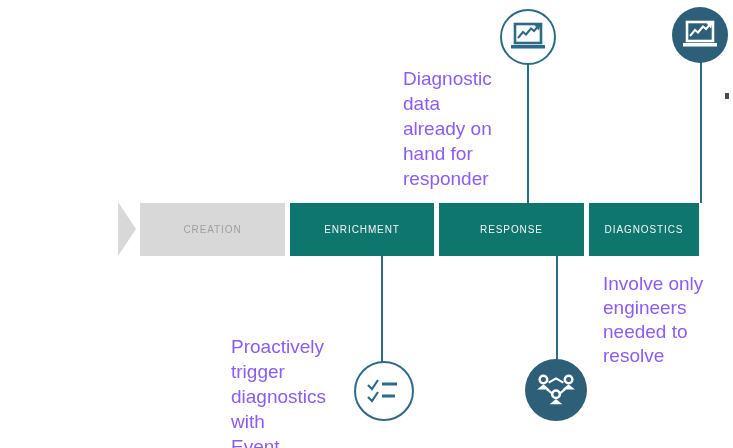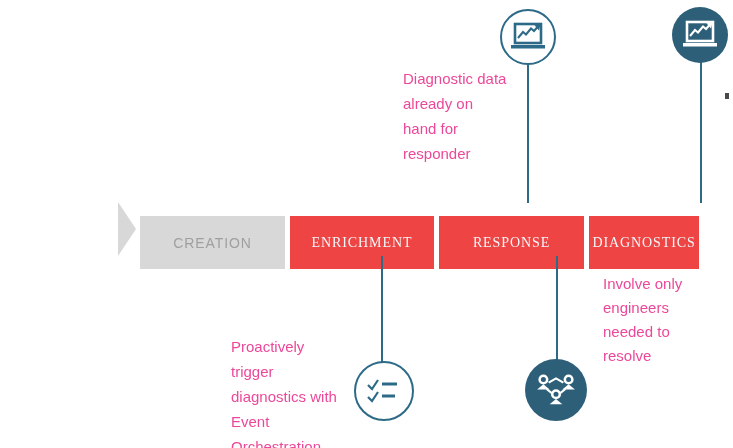--- a/index.html
+++ b/index.html
@@ -4,23 +4,23 @@
 <style>
   html,body { margin:0; padding:0; background:#ffffff; }
   .canvas {
     position:relative; width:733px; height:448px; background:#ffffff;
     font-family:"Liberation Sans", sans-serif; overflow:hidden;
   }
   
   .stage {
     position:absolute; top:203px; height:53px;
     display:flex; align-items:center; justify-content:center;
-    font-size:14px; letter-spacing:0.9px;margin-top:13px;
+    font-size:10px; letter-spacing:0.9px;
   }
-  .stage.active   { background:#ef4444; color:#f2f6f8;font-family:Liberation Serif, serif; }
+  .stage.active   { background:#0f766e; color:#f2f6f8; }
   .stage.inactive { background:#d8d8d8; color:#9f9f9f; }
   
   .arrow-body {
     position:absolute; left:0; top:217px; width:118px; height:26px;
     background:#d8d8d8; color:#9f9f9f;
     display:flex; align-items:center; justify-content:center;
     font-size:13px; letter-spacing:0.9px;
   }
   .arrow-head {
     position:absolute; left:118px; top:202px; width:0; height:0;
@@ -31,21 +31,21 @@
   .vline { position:absolute; width:2px; background:#2e6a85; }
   
   .icon-circle {
     position:absolute; border-radius:50%; box-sizing:border-box;
     display:flex; align-items:center; justify-content:center;
   }
   .icon-circle.outlined { border:2px solid #2d6a87; background:#ffffff; color:#2d6a87; }
   .icon-circle.filled   { background:#2d5f78; color:#ffffff; }
   
   .note {
-    position:absolute; font-size:15px; line-height:25px; color:#ec4899;
+    position:absolute; font-size:19px; line-height:25px; color:#8b5cf6;
     white-space:pre-line;
   }
   .note.tight { line-height:24px;margin-left:32px; }
   .fragment { position:absolute; left:725px; top:93px; width:4px; height:6px; background:#4a4a4a; }
 </style>
 </head>
 <body>
 
 <div class="canvas">
 

